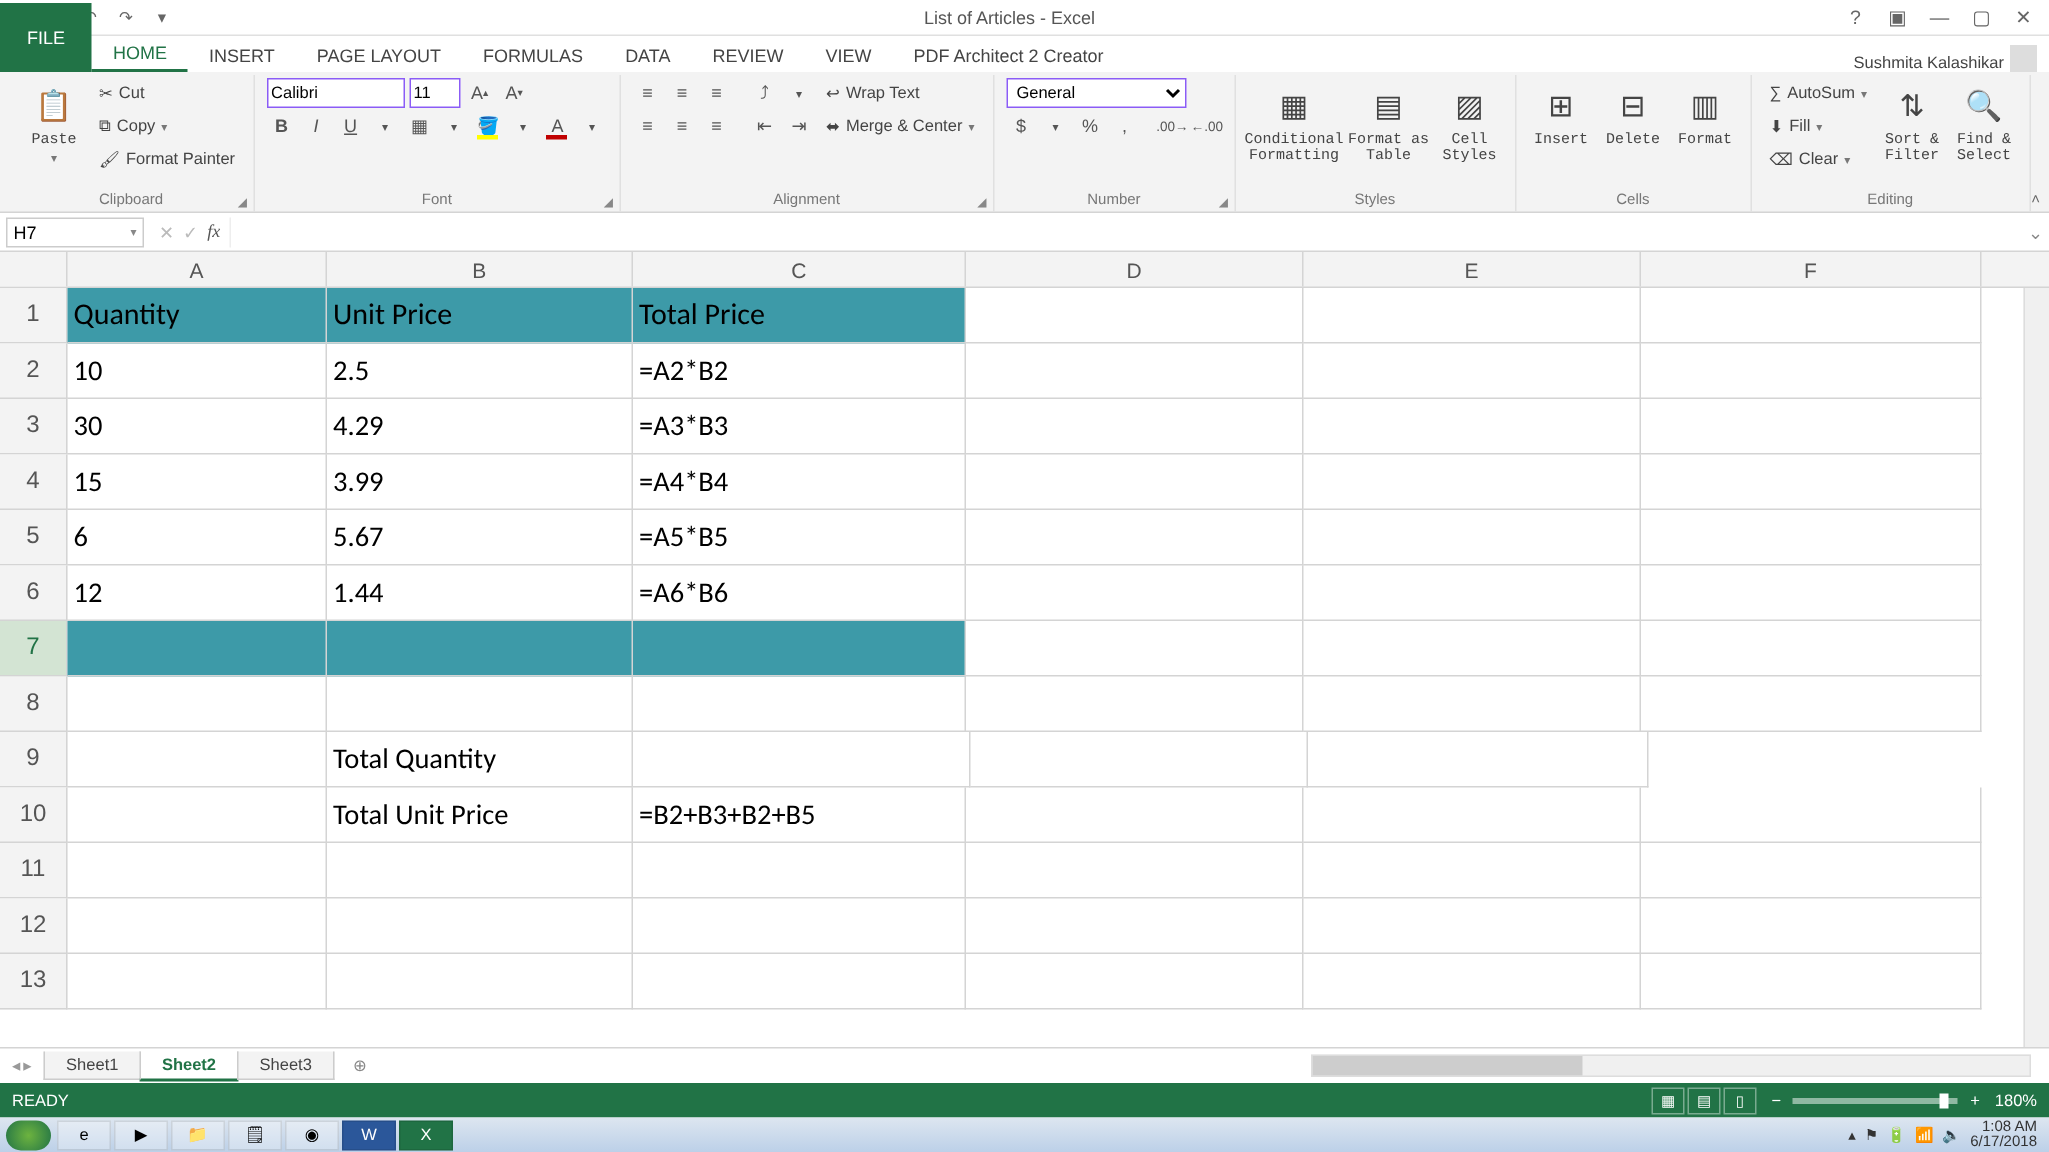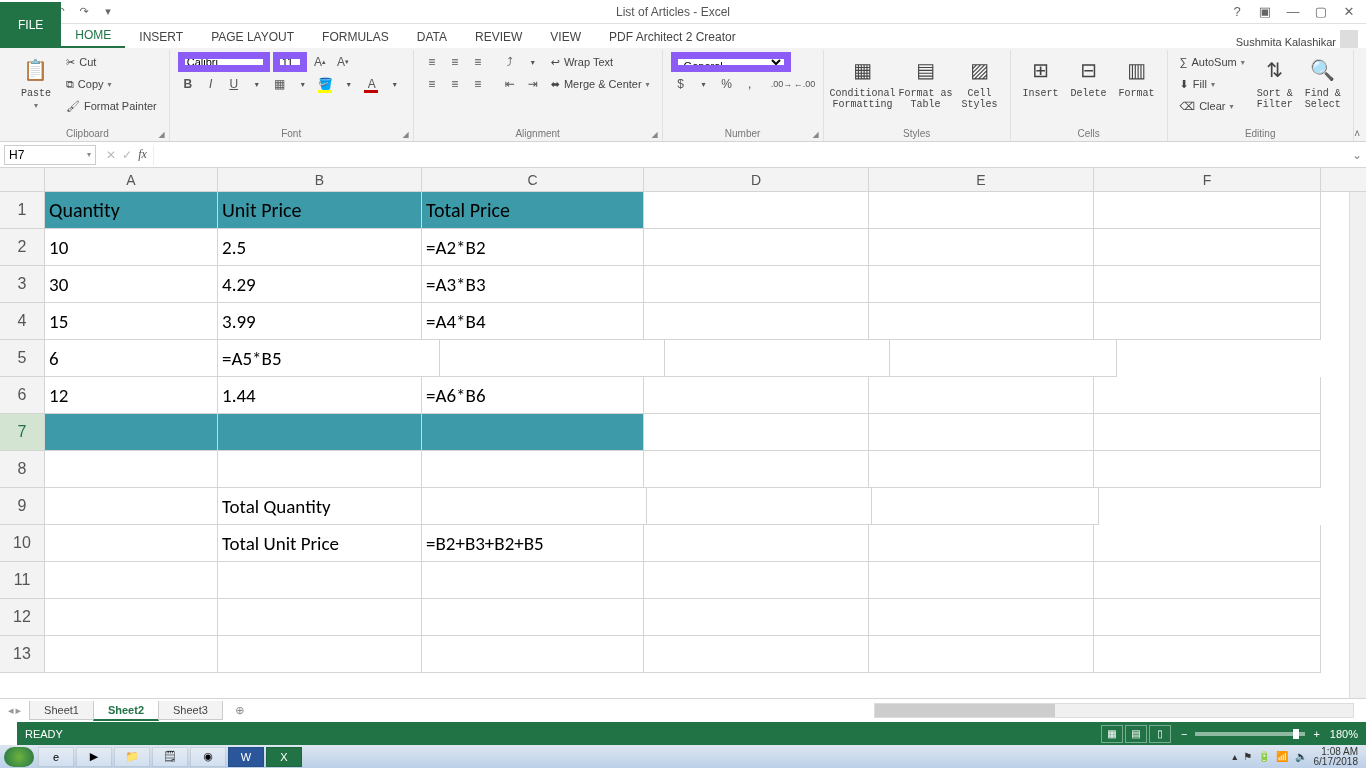--- a/index.html
+++ b/index.html
@@ -29,21 +29,21 @@
 .ribbon .group:last-of-type { border-right: none; }
 .ribbon .group-body { flex: 1; display: flex; align-items: flex-start; gap: 4px; }
 .ribbon .group-label { text-align: center; font-size: 10px; color: #777; padding-top: 2px; position: relative; }
 .ribbon .group-label .launcher { position: absolute; right: -4px; bottom: 0; font-size: 8px; color: #888; }
 .ribbon .big-btn { display: flex; flex-direction: column; align-items: center; justify-content: flex-start; width: 44px; height: 66px; padding-top: 2px; gap: 2px; cursor: pointer; }
 .ribbon .big-btn .icon { width: 32px; height: 32px; display: flex; align-items: center; justify-content: center; font-size: 20px; }
 .ribbon .big-btn .lbl { font-size: 10px; text-align: center; line-height: 11px; font-family: Liberation Mono, monospace; }
 .ribbon .stack { display: flex; flex-direction: column; gap: 2px; justify-content: flex-start; }
 .ribbon .row { display: flex; align-items: center; gap: 3px; height: 20px; }
 .ribbon .row .mini { width: 20px; height: 20px; display: flex; align-items: center; justify-content: center; color: #555; font-size: 12px; cursor: pointer; }
-.ribbon select, .ribbon input { font-size: 11px; border: 7px solid #8b5cf6; background: #fff; height: 20px; padding: 0 2px; }
+.ribbon select, .ribbon input { font-size: 11px; border: 1px solid #8b5cf6; background: #fff; height: 20px; padding: 0 2px; }
 .ribbon .font-name { width: 92px; }
 .ribbon .font-size { width: 34px; }
 .ribbon .num-format { width: 120px; }
 .wide-btn { display: flex; align-items: center; gap: 4px; height: 20px; padding: 0 4px; cursor: pointer; }
 .ribbon .collapse-arrow { position: absolute; right: 6px; bottom: 2px; font-size: 10px; color: #666; cursor: pointer; }
 
 
 .formula-bar { height: 26px; background: #fff; border-bottom: 1px solid #d4d4d4; display: flex; align-items: center; font-size: 12px; }
 .formula-bar .name-box { width: 92px; border: 1px solid #ccc; height: 20px; margin: 0 4px; padding: 0 4px; display: flex; align-items: center; justify-content: space-between; }
 .formula-bar .fx-btns { display: flex; gap: 6px; color: #bbb; padding: 0 6px; }
@@ -69,21 +69,21 @@
 .sheet-tabs { position: absolute; bottom: 46px; left: 0; right: 0; height: 24px; background: #fff; border-top: 1px solid #d4d4d4; display: flex; align-items: center; font-size: 11px; }
 .sheet-tabs .nav { display: flex; gap: 2px; padding: 0 8px; color: #999; }
 .sheet-tabs .stab { padding: 3px 14px; border: 1px solid #ccc; border-top: none; background: #f3f3f3; color: #444; margin-right: -1px; cursor: pointer; }
 .sheet-tabs .stab.active { background: #fff; border-bottom: 2px solid #217346; color: #217346; font-weight: bold; }
 .sheet-tabs .add { width: 20px; text-align: center; color: #888; margin-left: 8px; cursor: pointer; }
 .sheet-tabs .hscroll { flex: 1; display: flex; justify-content: flex-end; padding-right: 12px; }
 .sheet-tabs .hscroll .bar { width: 480px; height: 15px; background: #f0f0f0; border: 1px solid #ddd; position: relative; }
 .sheet-tabs .hscroll .thumb { position: absolute; left: 0; width: 180px; top: 0; bottom: 0; background: #cdcdcd; }
 
 
-.status-bar { position: absolute; bottom: 23px; left: 17px; right: 0; height: 23px; background: #217346; color: #fff; display: flex; align-items: center; font-size: 11px; padding: 0 8px; }
+.status-bar { position: absolute; bottom: 23px; left: 0; right: 0; height: 23px; background: #217346; color: #fff; display: flex; align-items: center; font-size: 11px; padding: 0 8px; }
 .status-bar .ready { flex: 1; }
 .status-bar .view-btn { width: 22px; height: 18px; border: 1px solid rgba(255,255,255,.4); margin-left: 2px; display: flex; align-items: center; justify-content: center; font-size: 10px; }
 .status-bar .zoom-slider { width: 110px; height: 4px; background: rgba(255,255,255,.5); margin: 0 8px; position: relative; }
 .status-bar .zoom-slider .thumb { position: absolute; right: 6px; top: -3px; width: 6px; height: 10px; background: #fff; }
 
 
 .taskbar { position: absolute; bottom: 0; left: 0; right: 0; height: 23px; background: linear-gradient(#dde6f0,#bcd0e8); display: flex; align-items: center; padding: 0 4px; font-size: 10px; }
 .taskbar .start { width: 30px; height: 20px; border-radius: 10px; background: radial-gradient(circle,#6db33f,#217346); margin-right: 4px; }
 .taskbar .tb-btn { width: 36px; height: 20px; background: rgba(255,255,255,.3); border: 1px solid rgba(0,0,0,.1); margin-right: 2px; display: flex; align-items: center; justify-content: center; font-size: 11px; }
 .taskbar .spacer { flex: 1; }
@@ -364,20 +364,21 @@
         <div class="cell col-A">15</div>
         <div class="cell col-B">3.99</div>
         <div class="cell col-C">=A4*B4</div>
         <div class="cell col-D"></div>
         <div class="cell col-E"></div>
         <div class="cell col-F"></div>
       </div>
       <div class="grid-row">
         <div class="row-h">5</div>
         <div class="cell col-A">6</div>
+        <div class="cell col-B">5.67</div>
         <div class="cell col-C">=A5*B5</div>
         <div class="cell col-D"></div>
         <div class="cell col-E"></div>
         <div class="cell col-F"></div>
       </div>
       <div class="grid-row">
         <div class="row-h">6</div>
         <div class="cell col-A">12</div>
         <div class="cell col-B">1.44</div>
         <div class="cell col-C">=A6*B6</div>

